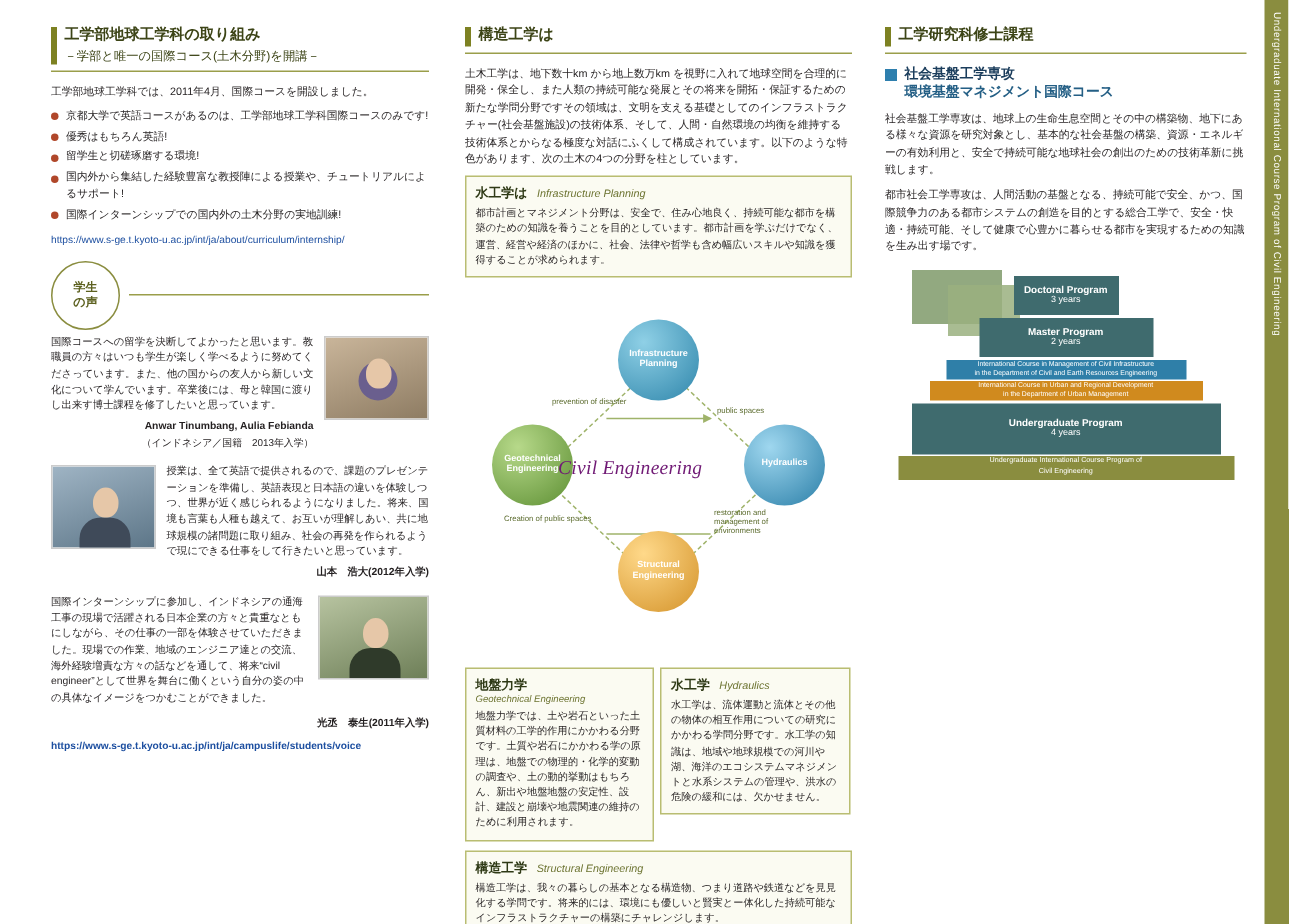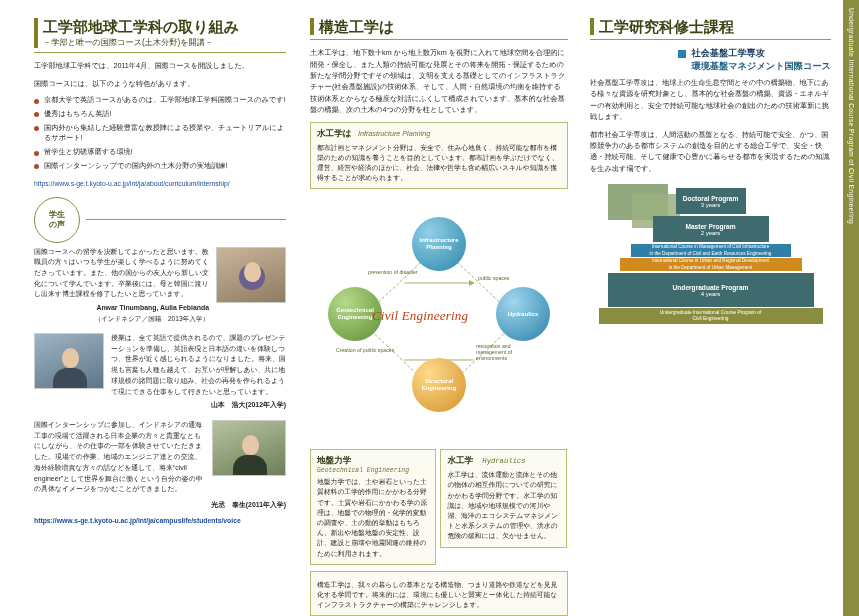--- a/index.html
+++ b/index.html
@@ -30,21 +30,21 @@
     position:absolute; top:8px; left:50%;
     transform-origin: left top;
     transform: rotate(90deg) translateY(-50%);
     white-space:nowrap;
     color:#fff; font-size:6.6px; letter-spacing:.4px;
   }
 
   
   .sec-head { display:flex; align-items:flex-start; gap:5px; }
   .sec-bar { width:4px; background:#7d8122; flex:0 0 4px; align-self:stretch; min-height:13px; }
-  .sec-title { font-size:15px; font-weight:bold; color:#3c4416; line-height:1.15; }
+  .sec-title { font-size:10px; font-weight:bold; color:#3c4416; line-height:1.15; }
   .sec-sub { font-size:8.2px; color:#3c4416; margin:2px 0 0 0; }
   .rule-olive { border-bottom:1px solid #9a9e4a; margin:4px 0 7px 0; }
 
   p { margin:0 0 6px 0; line-height:1.58; }
 
   
   ul.dots { list-style:none; margin:0 0 7px 0; padding:0; }
   ul.dots li { position:relative; padding-left:10px; margin-bottom:3px; line-height:1.5; }
   ul.dots li:before {
     content:""; position:absolute; left:0; top:3.5px;
@@ -81,36 +81,36 @@
 
   
   .panel { border:1px solid #b9bd72; background:#fbfbf2; padding:5px 6px; }
   .panel-t { font-size:8.6px; font-weight:bold; color:#2f3a16; }
   .panel-t em { font-style:italic; font-weight:normal; font-size:7.2px; color:#6d7432; margin-left:4px; }
   .panel p { font-size:6.8px; line-height:1.5; margin:3px 0 0 0; }
 
   .diagram { position:relative; height:250px; margin:6px 0 4px 0; }
   .dtitle {
     position:absolute; font-family:"Liberation Serif", serif; font-style:italic;
-    color:#c2410c; font-size:13px; letter-spacing:.2px;
+    color:#701a75; font-size:13px; letter-spacing:.2px;
   }
   .node {
     position:absolute; width:54px; height:54px; border-radius:50%;
     display:flex; align-items:center; justify-content:center; text-align:center;
     color:#fff; font-size:6px; line-height:1.25; font-weight:bold; padding:4px;
   }
   .n-infra { background:radial-gradient(circle at 32% 28%, #8fd0e6, #2f86ab); }
   .n-geo   { background:radial-gradient(circle at 32% 28%, #b7d98a, #5d8f33); }
   .n-hyd   { background:radial-gradient(circle at 32% 28%, #9fd7ef, #2b7fa8); }
   .n-str   { background:radial-gradient(circle at 32% 28%, #ffd98a, #d4932a); }
   .arrow-lbl { position:absolute; font-size:5.2px; color:#5a6a2c; white-space:nowrap; }
   svg.dlines { position:absolute; inset:0; width:100%; height:100%; }
 
   
-  .course-item { display:flex; align-items:flex-start; gap:5px; margin-bottom:5px;justify-content:flex-end; }
+  .course-item { display:flex; align-items:flex-start; gap:5px; margin-bottom:5px; }
   .sq { width:8px; height:8px; background:#2e7fae; flex:0 0 8px; margin-top:2.5px; }
   .sq.orange { background:#d08a1e; }
   .ci-text { font-size:9.2px; font-weight:bold; color:#1b3d5c; line-height:1.35; }
   .ci-text .sub { display:block; color:#245f85; }
   .ci-text.or { color:#8a5a08; }
   .ci-text.or .sub { color:#a86d0c; }
 
   
   .pyramid { position:relative; height:168px; margin-top:6px; }
   .tier { position:absolute; left:50%; transform:translateX(-50%); color:#fff; text-align:center; }
@@ -130,27 +130,26 @@
     <div class="sec-head">
       <div class="sec-bar"></div>
       <div>
         <div class="sec-title">工学部地球工学科の取り組み</div>
         <div class="sec-sub">－学部と唯一の国際コース(土木分野)を開講－</div>
       </div>
     </div>
     <div class="rule-olive"></div>
 
     <p>工学部地球工学科では、2011年4月、国際コースを開設しました。</p>
-    <p>国際コースには、以下のような特色があります。</p>
 
     <ul class="dots">
       <li>京都大学で英語コースがあるのは、工学部地球工学科国際コースのみです!</li>
       <li>優秀はもちろん英語!</li>
+      <li>留学生と切磋琢磨する環境!</li>
       <li>国内外から集結した経験豊富な教授陣による授業や、チュートリアルによるサポート!</li>
-      <li>留学生と切磋琢磨する環境!</li>
       <li>国際インターンシップでの国内外の土木分野の実地訓練!</li>
     </ul>
 
     <div class="link">https://www.s-ge.t.kyoto-u.ac.jp/int/ja/about/curriculum/internship/</div>
 
     <div class="voice-head">
       <div class="voice-badge">
         <span>学生</span>
         <span>の声</span>
       </div>
@@ -204,21 +203,21 @@
     <div class="footer-link">https://www.s-ge.t.kyoto-u.ac.jp/int/ja/campuslife/students/voice</div>
   </div>
 
   <div class="col col-mid">
     <div class="sec-head">
       <div class="sec-bar"></div>
       <div class="sec-title">構造工学は</div>
     </div>
     <div class="rule-olive"></div>
 
-    <p>土木工学は、地下数十km から地上数万km を視野に入れて地球空間を合理的に開発・保全し、また人類の持続可能な発展とその将来を開拓・保証するための新たな学問分野ですその領域は、文明を支える基礎としてのインフラストラクチャー(社会基盤施設)の技術体系、そして、人間・自然環境の均衡を維持する技術体系とからなる極度な対話にふくして構成されています。基本的な社会基盤の構築、次の土木の4つの分野を柱としています。</p>
+    <p>土木工学は、地下数十km から地上数万km を視野に入れて地球空間を合理的に開発・保全し、また人類の持続可能な発展とその将来を開拓・保証するための新たな学問分野ですその領域は、文明を支える基礎としてのインフラストラクチャー(社会基盤施設)の技術体系、そして、人間・自然環境の均衡を維持する技術体系とからなる極度な対話にふくして構成されています。以下のような特色があります、次の土木の4つの分野を柱としています。</p>
 
     <div class="panel">
       <div class="panel-t">
         <span>水工学は</span>
         <em>Infrastructure Planning</em>
       </div>
       <p>都市計画とマネジメント分野は、安全で、住み心地良く、持続可能な都市を構築のための知識を養うことを目的としています。都市計画を学ぶだけでなく、運営、経営や経済のほかに、社会、法律や哲学も含め幅広いスキルや知識を獲得することが求められます。</p>
     </div>
 
     <div class="diagram">
@@ -240,38 +239,42 @@
 
       <div class="dtitle" style="left:62px; top:113px;">Civil Engineering</div>
 
       <div class="arrow-lbl" style="left:58px; top:74px;">prevention of disaster</div>
       <div class="arrow-lbl" style="left:168px; top:80px;">public spaces</div>
       <div class="arrow-lbl" style="left:26px; top:152px;">Creation of public spaces</div>
       <div class="arrow-lbl" style="left:166px; top:148px; width:64px; white-space:normal;">restoration and management
 of environments</div>
     </div>
 
-    <div style="display:flex; gap:4px; align-items:flex-start;font-family:Liberation Mono, monospace;">
+    <div style="display:flex; gap:4px; align-items:flex-start;">
       <div class="panel" style="width:49%;">
         <div class="panel-t">
           <span>地盤力学</span>
         </div>
         <div style="font-size:6.4px;font-style:italic;color:#6d7432;">Geotechnical Engineering</div>
         <p>地盤力学では、土や岩石といった土質材料の工学的作用にかかわる分野です。土質や岩石にかかわる学の原理は、地盤での物理的・化学的変動の調査や、土の動的挙動はもちろん、新出や地盤地盤の安定性、設計、建設と崩壊や地震関連の維持のために利用されます。</p>
       </div>
       <div class="panel" style="width:49%;">
         <div class="panel-t">
           <span>水工学</span>
           <em>Hydraulics</em>
         </div>
         <p>水工学は、流体運動と流体とその他の物体の相互作用についての研究にかかわる学問分野です。水工学の知識は、地域や地球規模での河川や湖、海洋のエコシステムマネジメントと水系システムの管理や、洪水の危険の緩和には、欠かせません。</p>
       </div>
     </div>
 
     <div class="panel" style="margin-top:6px;">
+      <div class="panel-t">
+        <span>構造工学</span>
+        <em>Structural Engineering</em>
+      </div>
       <p>構造工学は、我々の暮らしの基本となる構造物、つまり道路や鉄道などを見見化する学問です。将来的には、環境にも優しいと賢実とー体化した持続可能なインフラストラクチャーの構築にチャレンジします。</p>
     </div>
   </div>
 
   <div class="col col-right">
     <div class="sec-head">
       <div class="sec-bar"></div>
       <div class="sec-title">工学研究科修士課程</div>
     </div>
     <div class="rule-olive"></div>

